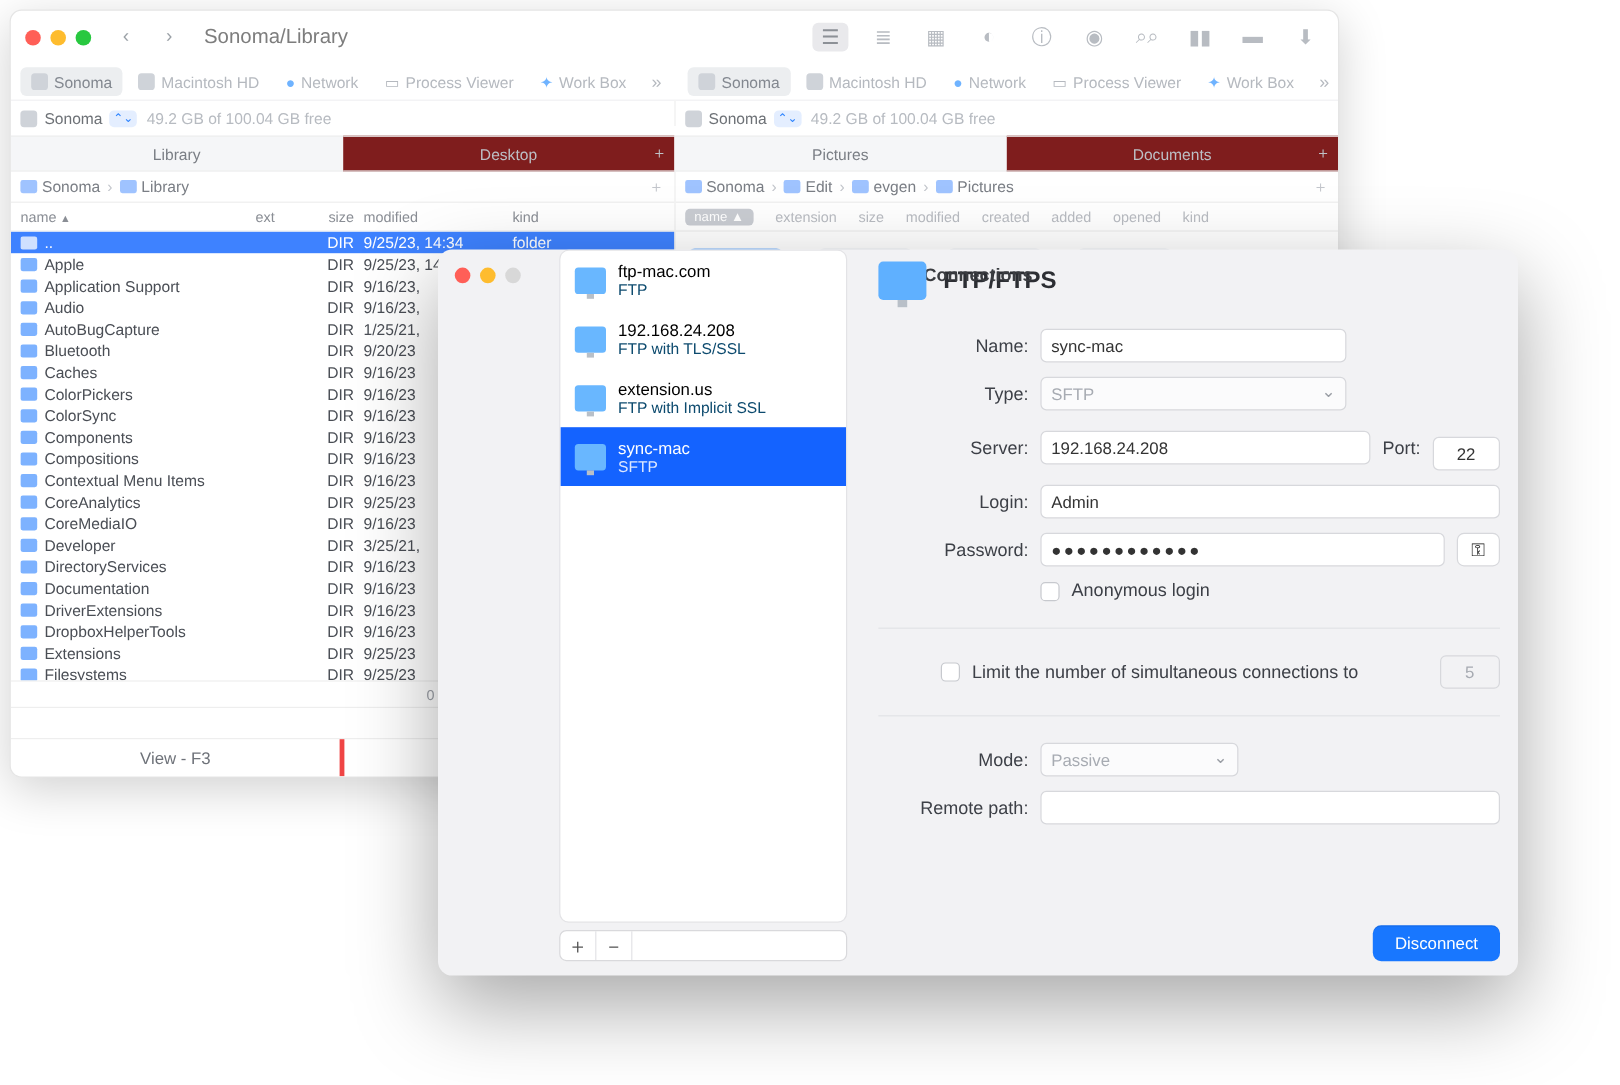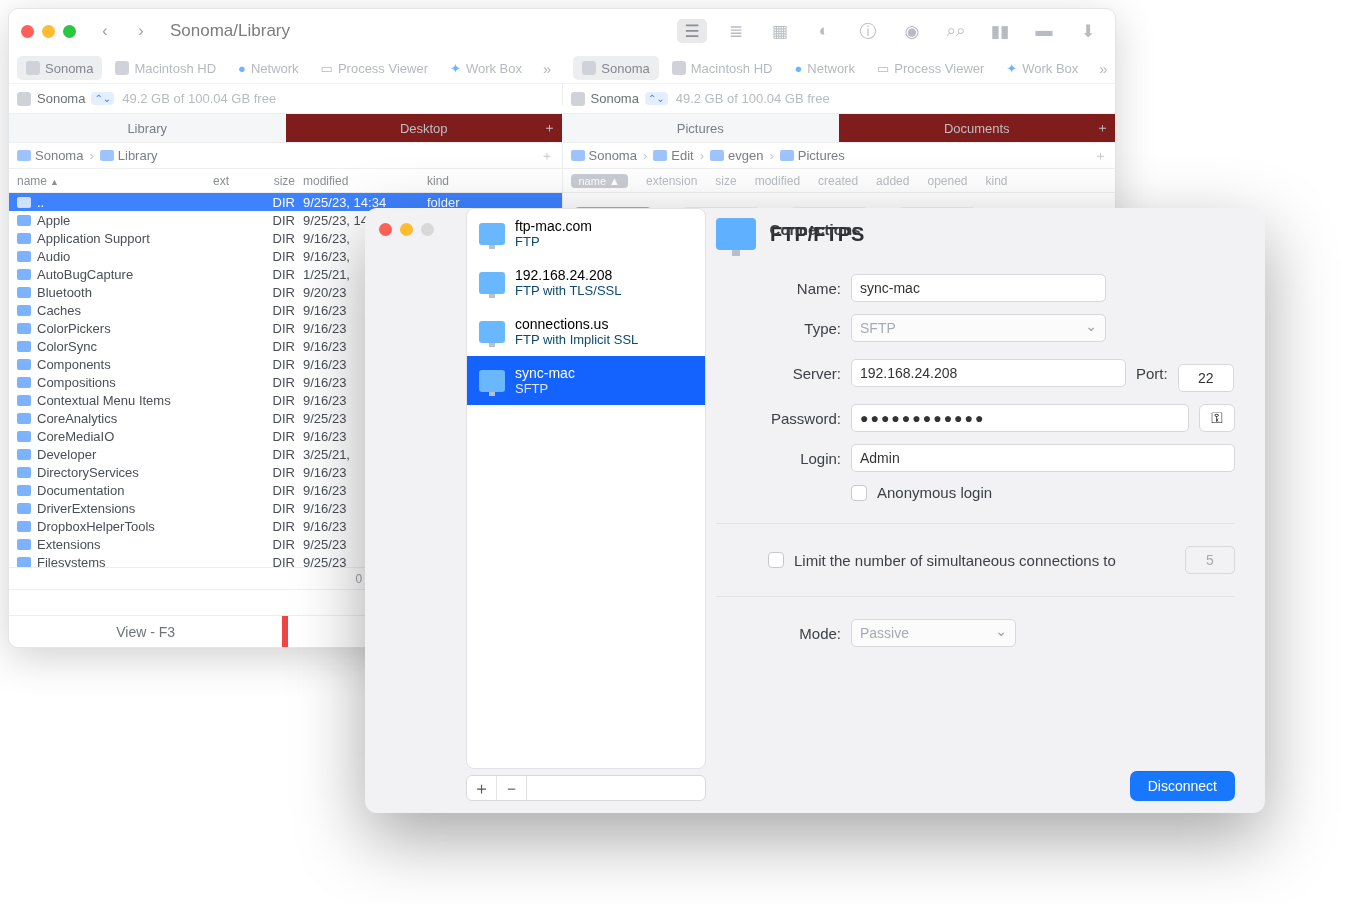--- a/index.html
+++ b/index.html
@@ -70,33 +70,33 @@
   .cols2 { height: 24px; display: flex; align-items: center; gap: 18px; font-size: 12px; color: #b9bcc2; padding: 0 8px; border-bottom: 1px solid #eee; }
   .cols2 .pill { background: #c9ccd2; color: #fff; border-radius: 4px; padding: 1px 8px; font-size: 11px; }
 
   .thumbs { flex: 1; padding: 14px 10px; display: flex; gap: 28px; }
   .thumb { width: 80px; height: 54px; background: #eef1f6; border-radius: 6px; }
   .thumb.folder { background: #7cb7ff; }
 
   .statusbar { height: 22px; border-top: 1px solid #eee; display: flex; align-items: center; justify-content: flex-end; padding: 0 10px; font-size: 12px; color: #9da1a8; }
   .pathbar { height: 26px; border-top: 1px solid #eee; display: flex; align-items: center; justify-content: flex-end; padding: 0 10px; font-size: 13px; color: #7d818a; }
   .fnbar { height: 32px; border-top: 1px solid #eee; display: flex; }
-  .fnbtn { flex: 1; display: flex; align-items: center; justify-content: center; font-size: 14px; color: #6e7279; border-right: 6px solid #ef4444; }
+  .fnbtn { flex: 1; display: flex; align-items: center; justify-content: center; font-size: 14px; color: #6e7279; border-right: 4px solid #ef4444; }
   .fnbtn:last-child { border-right: none; }
 
   
   .win-conn {
     position: absolute; left: 365px; top: 208px; width: 900px; height: 605px;
     background: #f2f2f4; border-radius: 12px;
     box-shadow: 0 25px 70px rgba(0,0,0,.35);
     display: flex; flex-direction: row; overflow: hidden;
   }
   .conn-title { height: 42px; display: flex; align-items: center; padding: 0 14px; }
   .conn-title .t { position: absolute; left: 0; right: 0; text-align: center; font-size: 15px; font-weight: 600; color: #3a3c40; pointer-events: none;}
-  .conn-body { flex: 1; display: flex; gap: 4px; padding: 0 12px 12px 12px; }
+  .conn-body { flex: 1; display: flex; gap: 20px; padding: 0 12px 12px 12px; }
 
   .conn-left { width: 240px; display: flex; flex-direction: column; }
   .conn-list { flex: 1; background: #fff; border: 1px solid #e3e3e6; border-radius: 8px; overflow: hidden; }
   .conn-item { display: flex; gap: 10px; padding: 9px 12px; align-items: center; }
   .conn-item.sel { background: #1463ff; color: #fff; }
   .conn-item .cico { width: 26px; height: 22px; border-radius: 3px; background: #69b7ff; position: relative; }
   .conn-item .cico::after { content:""; position:absolute; left:10px; bottom:-4px; width:6px; height:4px; background:#b9c0c8;}
   .conn-item .ct { font-size: 14px; font-weight: 500; line-height: 1.15; }
   .conn-item .cs { font-size: 13px; color: #0c4a6e; }
   .conn-item.sel .cs { color: #dce7ff; }
@@ -548,21 +548,21 @@
           <div class="conn-item">
             <div class="cico"></div>
             <div>
               <div class="ct">192.168.24.208</div>
               <div class="cs">FTP with TLS/SSL</div>
             </div>
           </div>
           <div class="conn-item">
             <div class="cico"></div>
             <div>
-              <div class="ct">connections.us</div>
+              <div class="ct">extension.us</div>
               <div class="cs">FTP with Implicit SSL</div>
             </div>
           </div>
           <div class="conn-item sel">
             <div class="cico"></div>
             <div>
               <div class="ct">sync-mac</div>
               <div class="cs">SFTP</div>
             </div>
           </div>
@@ -591,27 +591,27 @@
               <span>SFTP</span>
             </div>
         </div>
         <div class="frow2">
           <div class="flabel">Server:</div>
           <input class="finput" style="width: 275px;" value="192.168.24.208">
           <div class="flabel" style="width:auto">Port:</div>
           <input class="finput" style="width: 56px; text-align: center; margin-top: 10px;" value="22">
         </div>
         <div class="frow2">
+          <div class="flabel">Login:</div>
+          <input class="finput" style="flex: 1 1 0%;" value="Admin">
+        </div>
+        <div class="frow2">
           <div class="flabel">Password:</div>
           <input class="finput" style="flex: 1 1 0%; letter-spacing: 2px;" value="●●●●●●●●●●●●">
           <div class="keybtn">⚿</div>
-        </div>
-        <div class="frow2">
-          <div class="flabel">Login:</div>
-          <input class="finput" style="flex: 1 1 0%;" value="Admin">
         </div>
         <div class="frow2">
           <div class="flabel"></div>
           <div class="chk"></div>
           <div style="font-size:15px;color:#3d4047">Anonymous login</div>
         </div>
 
         <div class="hr"></div>
 
         <div class="frow2" style="padding-left:52px">
@@ -621,18 +621,22 @@
         </div>
 
         <div class="hr"></div>
 
         <div class="frow2">
           <div class="flabel">Mode:</div>
           <div class="fselect" style="width:165px">
               <span>Passive</span>
             </div>
         </div>
+        <div class="frow2">
+          <div class="flabel">Remote path:</div>
+          <input class="finput" style="flex: 1 1 0%;" value="">
+        </div>
       </div>
 
       <div class="btn-primary">Disconnect</div>
     </div>
   </div>
 </div>
 
 </body></html>

